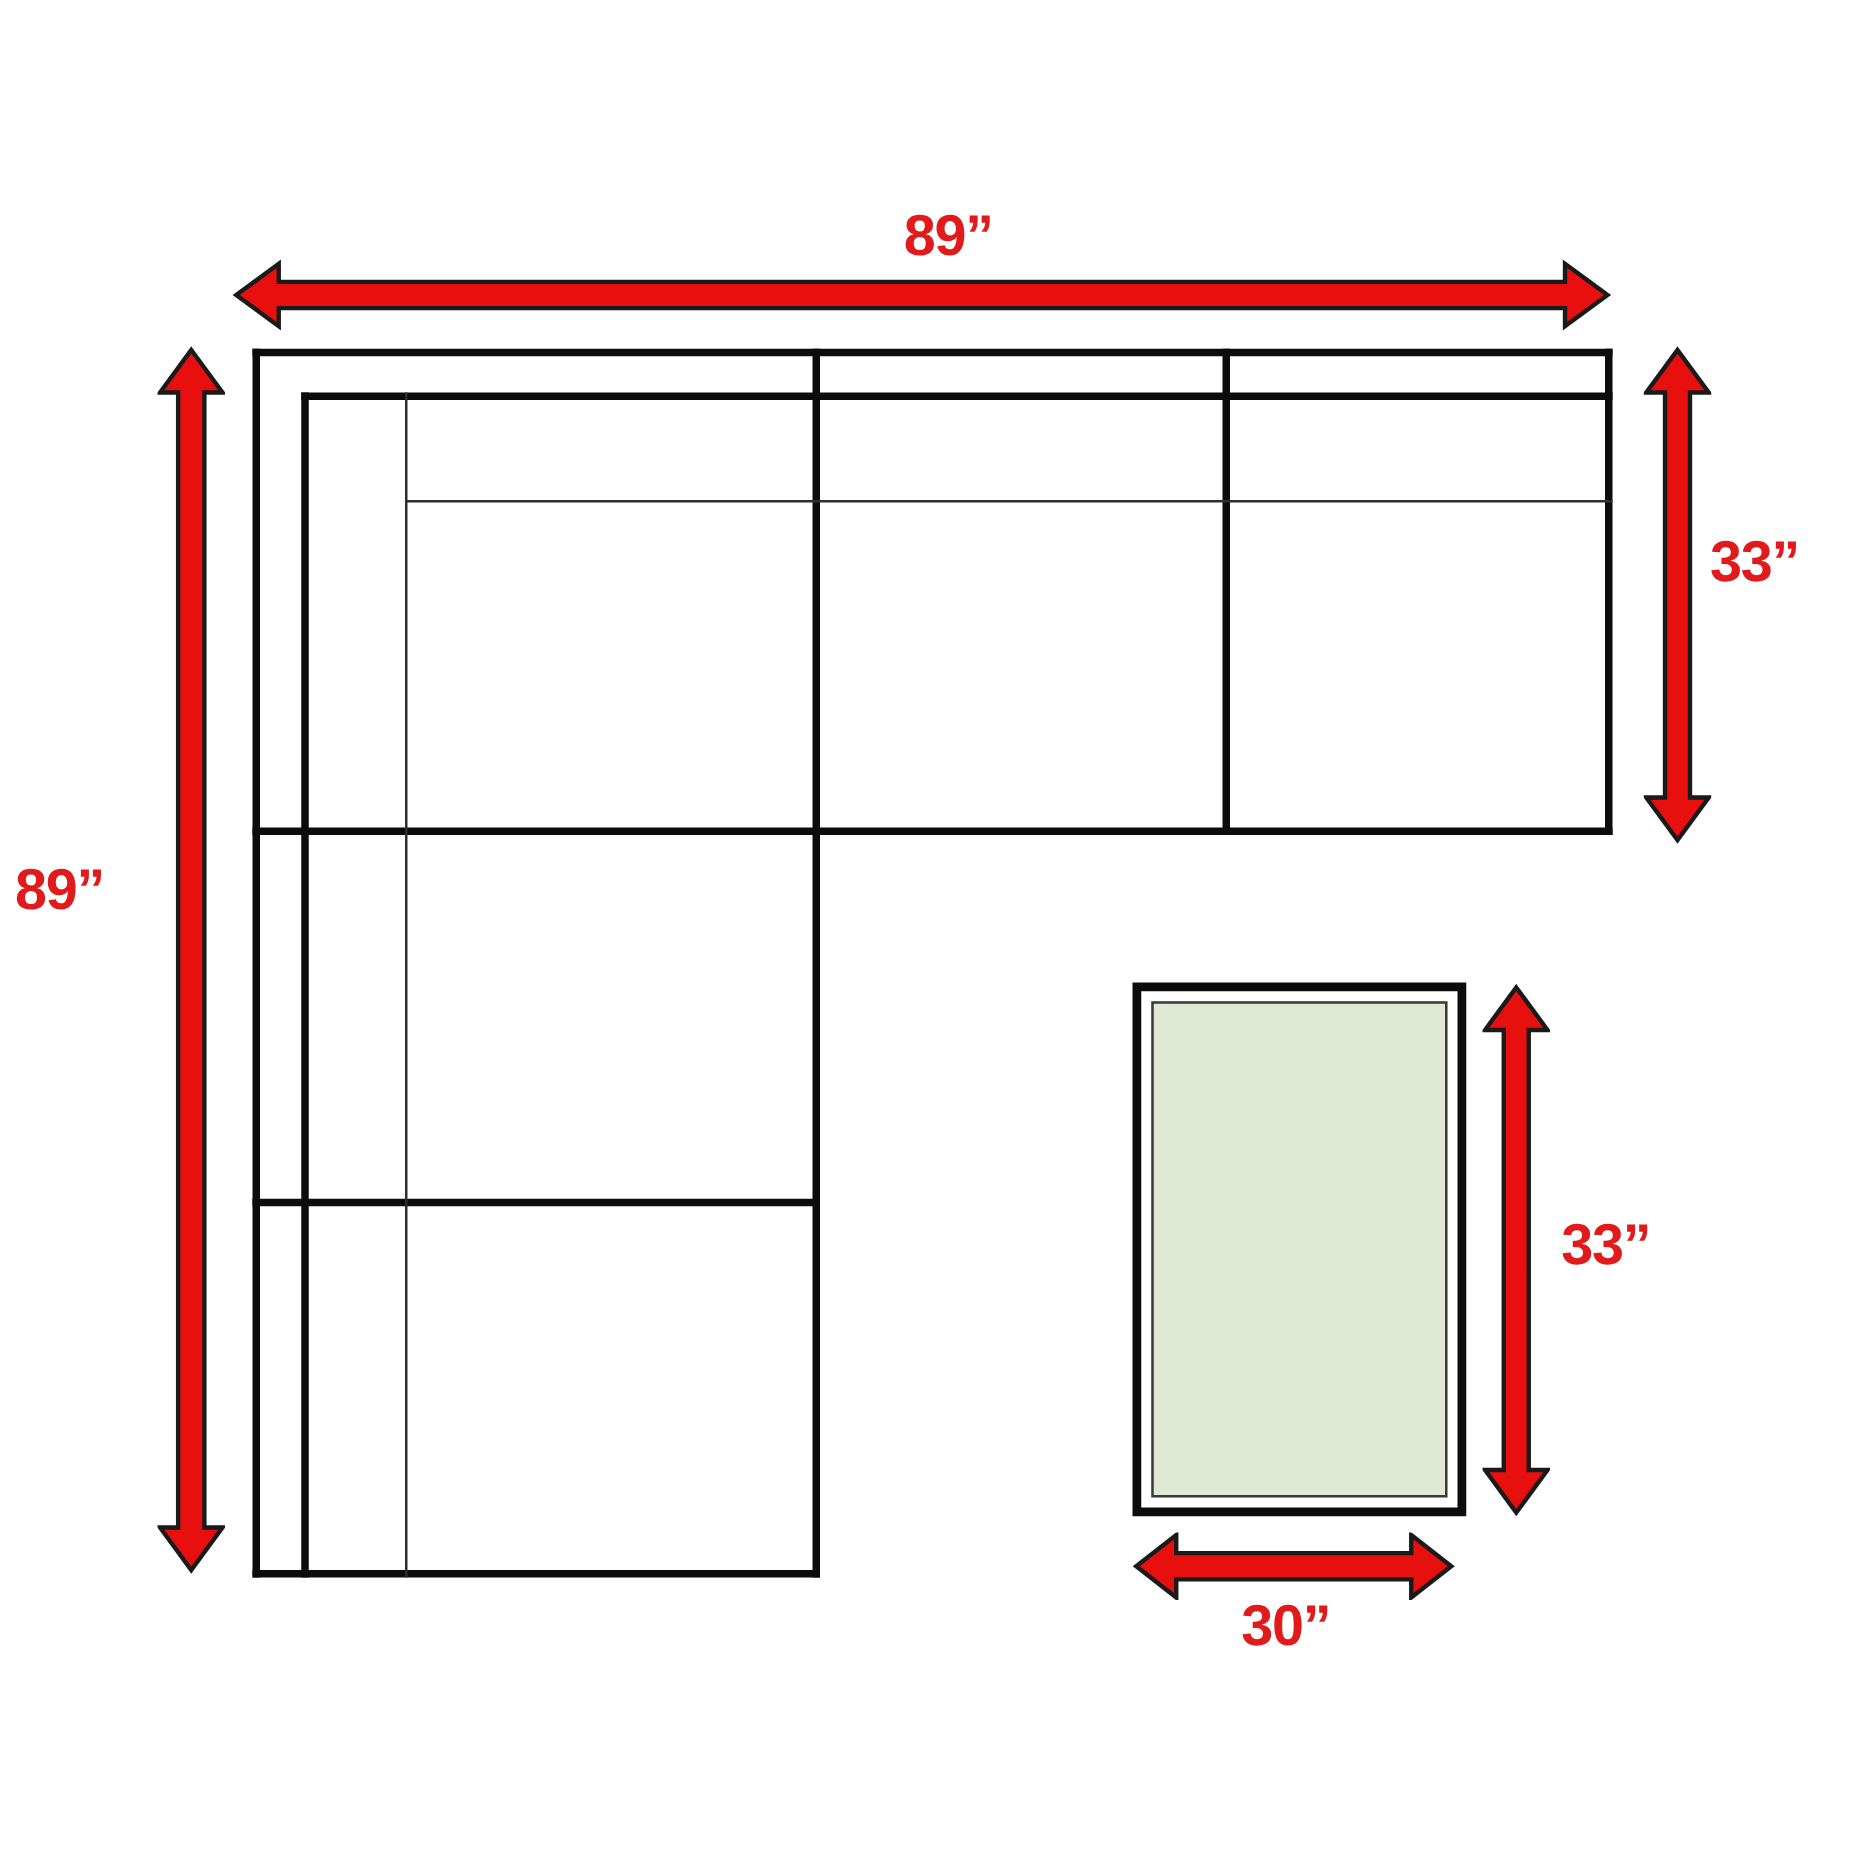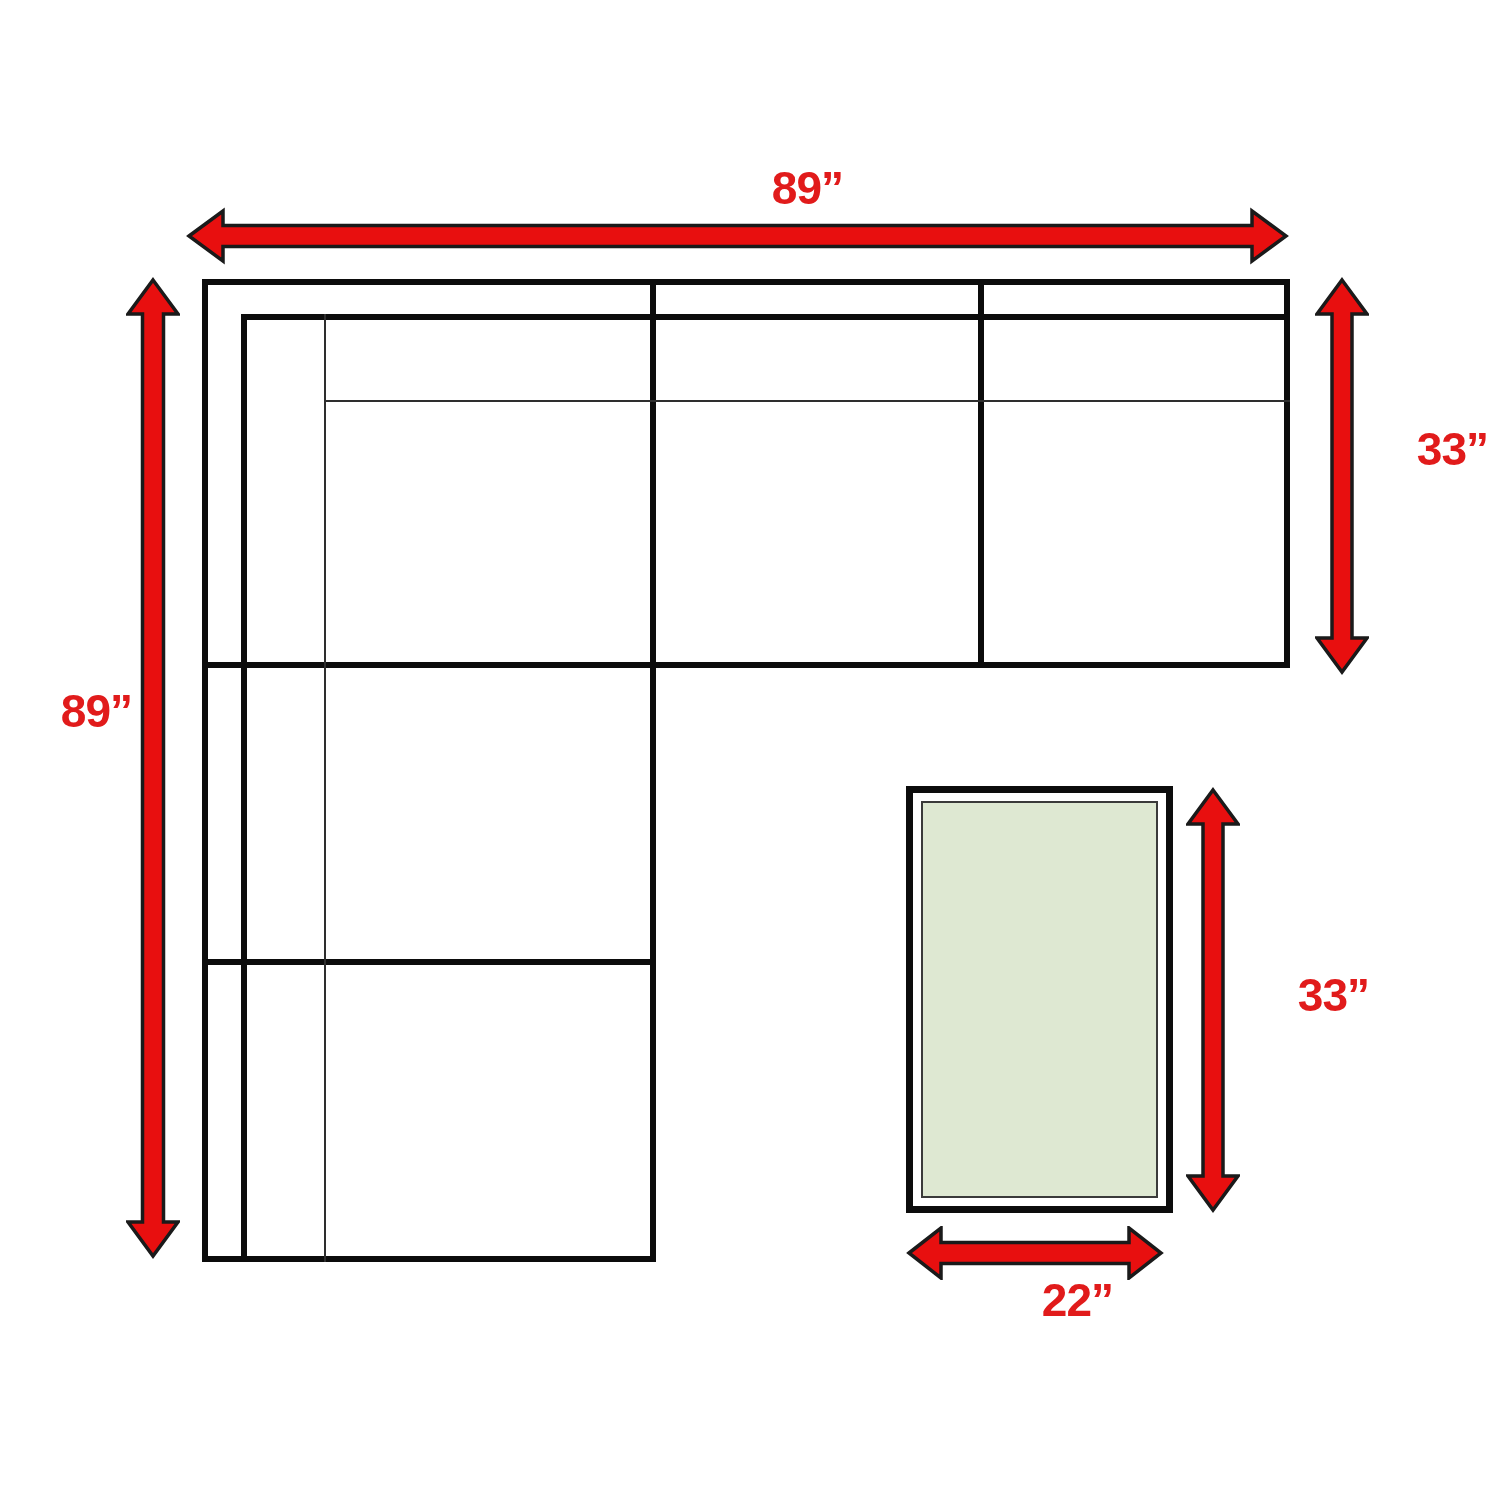--- a/index.html
+++ b/index.html
@@ -8,21 +8,21 @@
     width:1500px;height:1500px;
     background:var(--background,#fff);
     font-family:"Liberation Sans",sans-serif;
     overflow:hidden;
   }
   .line{position:absolute;background:var(--line-black,#0c0c0c);}
   .thin{background:#2e2e2e;}
   .dim-label{
     position:absolute;
     width:120px;height:56px;line-height:56px;
-    text-align:right;
+    text-align:left;
     font-size:46px;font-weight:700;
     color:var(--label-red,#e11b1b);
     letter-spacing:-1px;
     user-select:none;
   }
   .arrow-svg{position:absolute;display:block;}
   .arrow-shape{fill:var(--arrow-fill,#e80f0f);stroke:var(--arrow-outline,#1a1a1a);stroke-width:3.5;stroke-linejoin:miter;}
   #ottoman-outer{
     position:absolute;left:906px;top:786px;width:253px;height:413px;
     border:7px solid var(--line-black,#0c0c0c);background:#fff;
@@ -71,15 +71,15 @@
   </svg>
 
   <svg class="arrow-svg" style="left:905px;top:1226px;" width="260" height="54" viewBox="0 0 260 54">
     <path class="arrow-shape" d="M4,27 L36,2 L36,16.5 L224,16.5 L224,2 L256,27 L224,52 L224,37.5 L36,37.5 L36,52 Z"></path>
   </svg>
 
   <div class="dim-label" style="left:723px;top:160px;">89”</div>
   <div class="dim-label" style="left:12px;top:683px;">89”</div>
   <div class="dim-label" style="left:1368px;top:421px;">33”</div>
   <div class="dim-label" style="left:1249px;top:967px;">33”</div>
-  <div class="dim-label" style="left:993px;top:1272px;">22”</div>
+  <div class="dim-label" style="left:993px;top:1272px;">30”</div>
 
 </div>
 
 </body></html>

